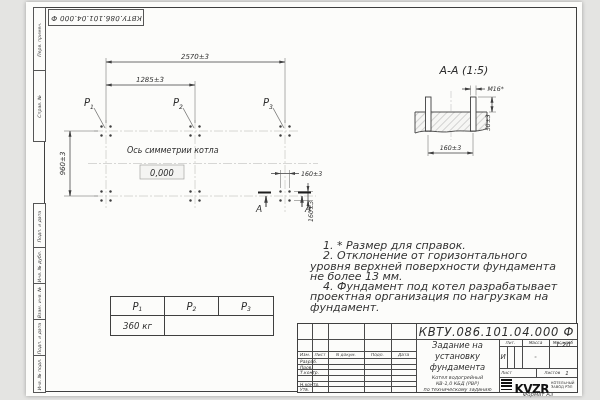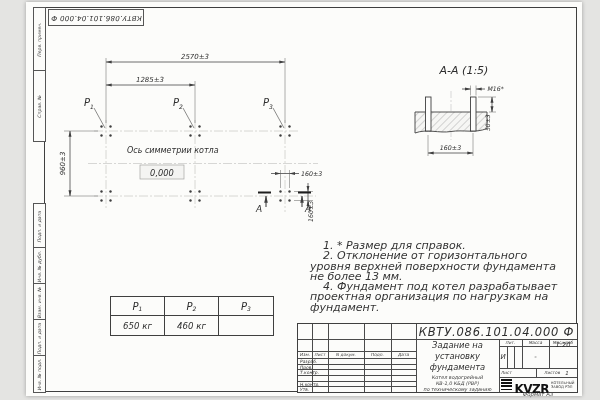--- a/index.html
+++ b/index.html
@@ -250,22 +250,21 @@
         <span class="psub">1</span>
       </div>
     <div class="cell">
         <span class="phead">P</span>
         <span class="psub">2</span>
       </div>
     <div class="cell">
         <span class="phead">P</span>
         <span class="psub">3</span>
       </div>
-    <div class="cell last pval">650 кг</div>
-    <div class="cell last pval">460 кг</div>
+    <div class="cell last pval">360 кг</div>
   </div>
 
   <div class="tb">
 
     <div class="vl" style="left:14px;top:0;height:68px;"></div>
     <div class="vl" style="left:30px;top:0;height:68px;"></div>
     <div class="vl" style="left:66px;top:0;height:68px;"></div>
     <div class="vl" style="left:93px;top:0;height:68px;"></div>
     <div class="vl" style="left:118px;top:0;height:68px;"></div>
     <div class="vl" style="left:201px;top:15px;height:53px;"></div>

